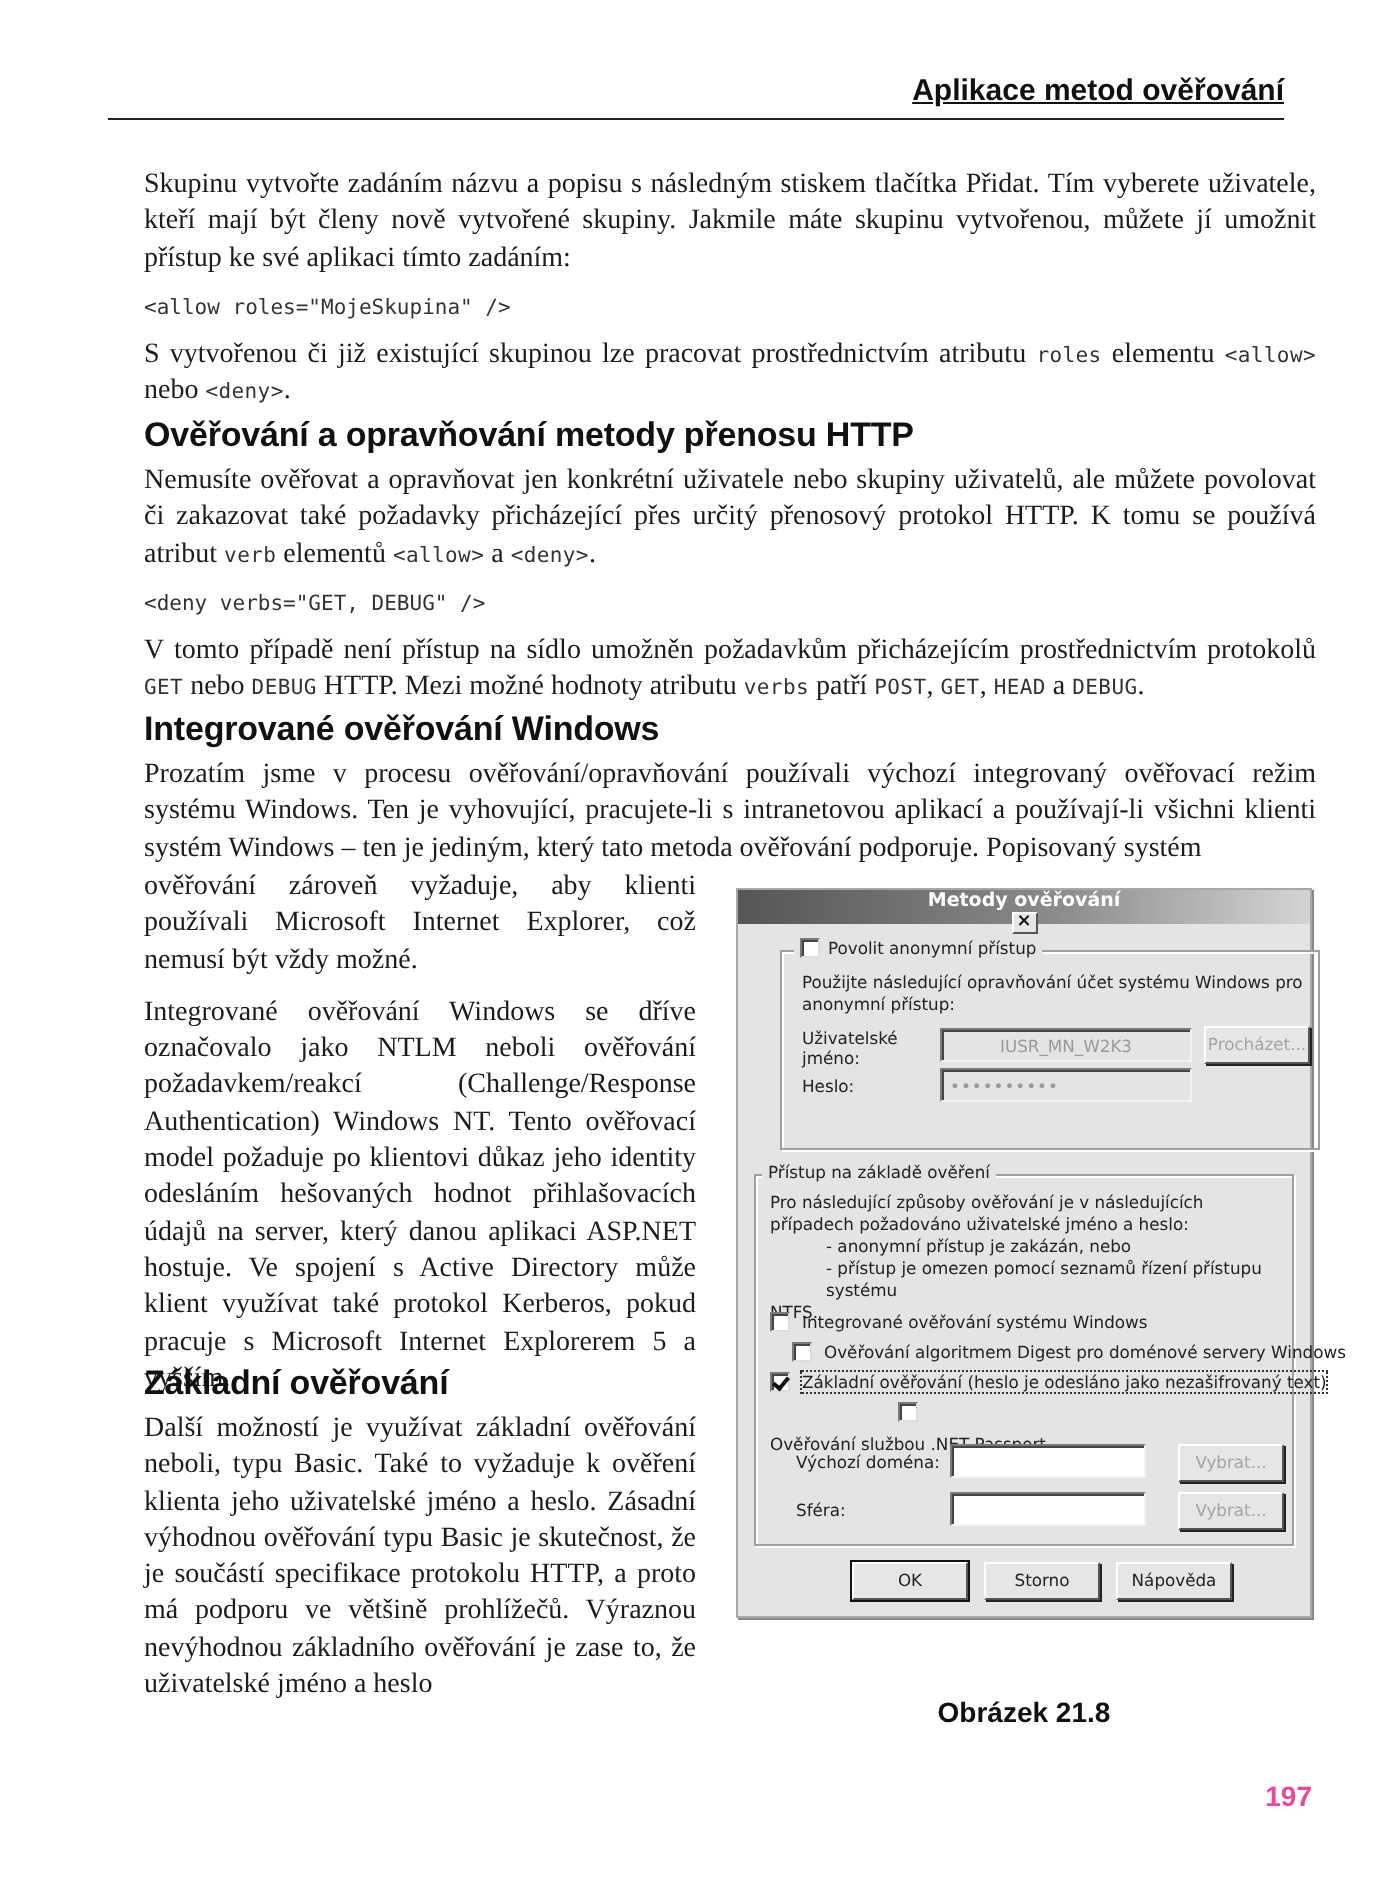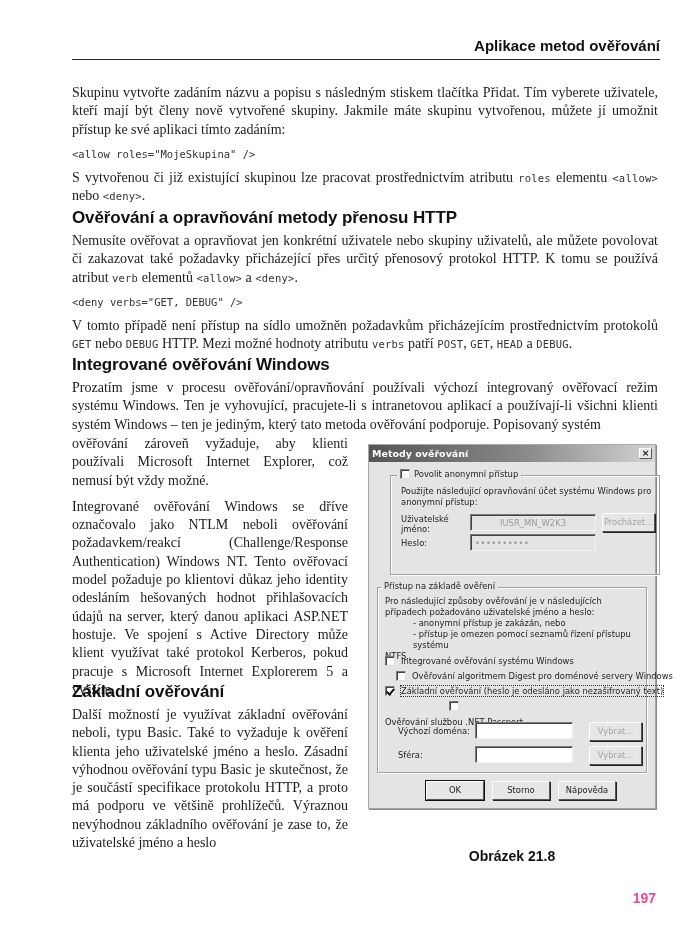--- a/index.html
+++ b/index.html
@@ -1,23 +1,23 @@
 <!DOCTYPE html>
 <html><head>
   <meta charset="utf-8">
   <style>
     * { box-sizing: border-box; margin: 0; padding: 0; }
     html, body { width: 700px; height: 940px; background: #ffffff; overflow: hidden; }
     body { position: relative; color: #1a1a1a; font-family: "DejaVu Serif", "Liberation Serif", serif; }
 
     .running-head {
-      position: absolute; left: 72px; top: 36px; width: 588px; height: 24px;
+      position: absolute; left: 54px; top: 36px; width: 588px; height: 24px;
       border-bottom: 1.3px solid #222;
       text-align: right; font-family: "Liberation Sans", sans-serif; font-weight: bold;
-      font-size: 15px; line-height: 20px; color: #111;
+      font-size: 15px; line-height: 20px; color: #111; text-decoration: underline;
     }
 
     .col-full { position: absolute; left: 72px; width: 586px; }
     .col-left { position: absolute; left: 72px; width: 276px; }
 
     p.body {
       font-family: "Liberation Serif", serif; font-size: 14px; line-height: 18.3px;
       text-align: justify; color: #1c1c1c;
     }
     .code { font-family: "DejaVu Sans Mono", "Liberation Mono", monospace; font-size: 10.5px; color: #333; letter-spacing: 0.2px; }
@@ -30,21 +30,21 @@
 
     
     .dialog {
       position: absolute; left: 368px; top: 444px; width: 288px; height: 365px;
       background: #e4e4e4; border: 1px solid #a8a8a8;
       box-shadow: 1px 1px 0 #888;
       font-family: "DejaVu Sans", sans-serif; font-size: 8.4px; color: #222;
     }
     .titlebar {
       height: 17px; background: linear-gradient(to right, #555 0%, #8a8a8a 55%, #d4d4d4 100%);
-      display: flex; align-items: center; justify-content: space-between; padding: 0 3px 0 3px;
+      display: flex; align-items: center; justify-content: space-between; padding: 0 3px 0 3px; flex-direction: column;
     }
     .titlebar .ttl { color: #fff; font-weight: bold; font-size: 9.5px; font-family: "DejaVu Sans", sans-serif; }
     .closebtn {
       width: 13px; height: 11px; background: #e6e6e6; border: 1px solid #fff;
       border-right-color: #555; border-bottom-color: #555;
       font-size: 9px; line-height: 9px; text-align: center; font-weight: bold; color: #111;
     }
     .group {
       position: absolute; border: 1px solid #a0a0a0; box-shadow: inset 1px 1px 0 #fff, 1px 1px 0 #fff;
     }

